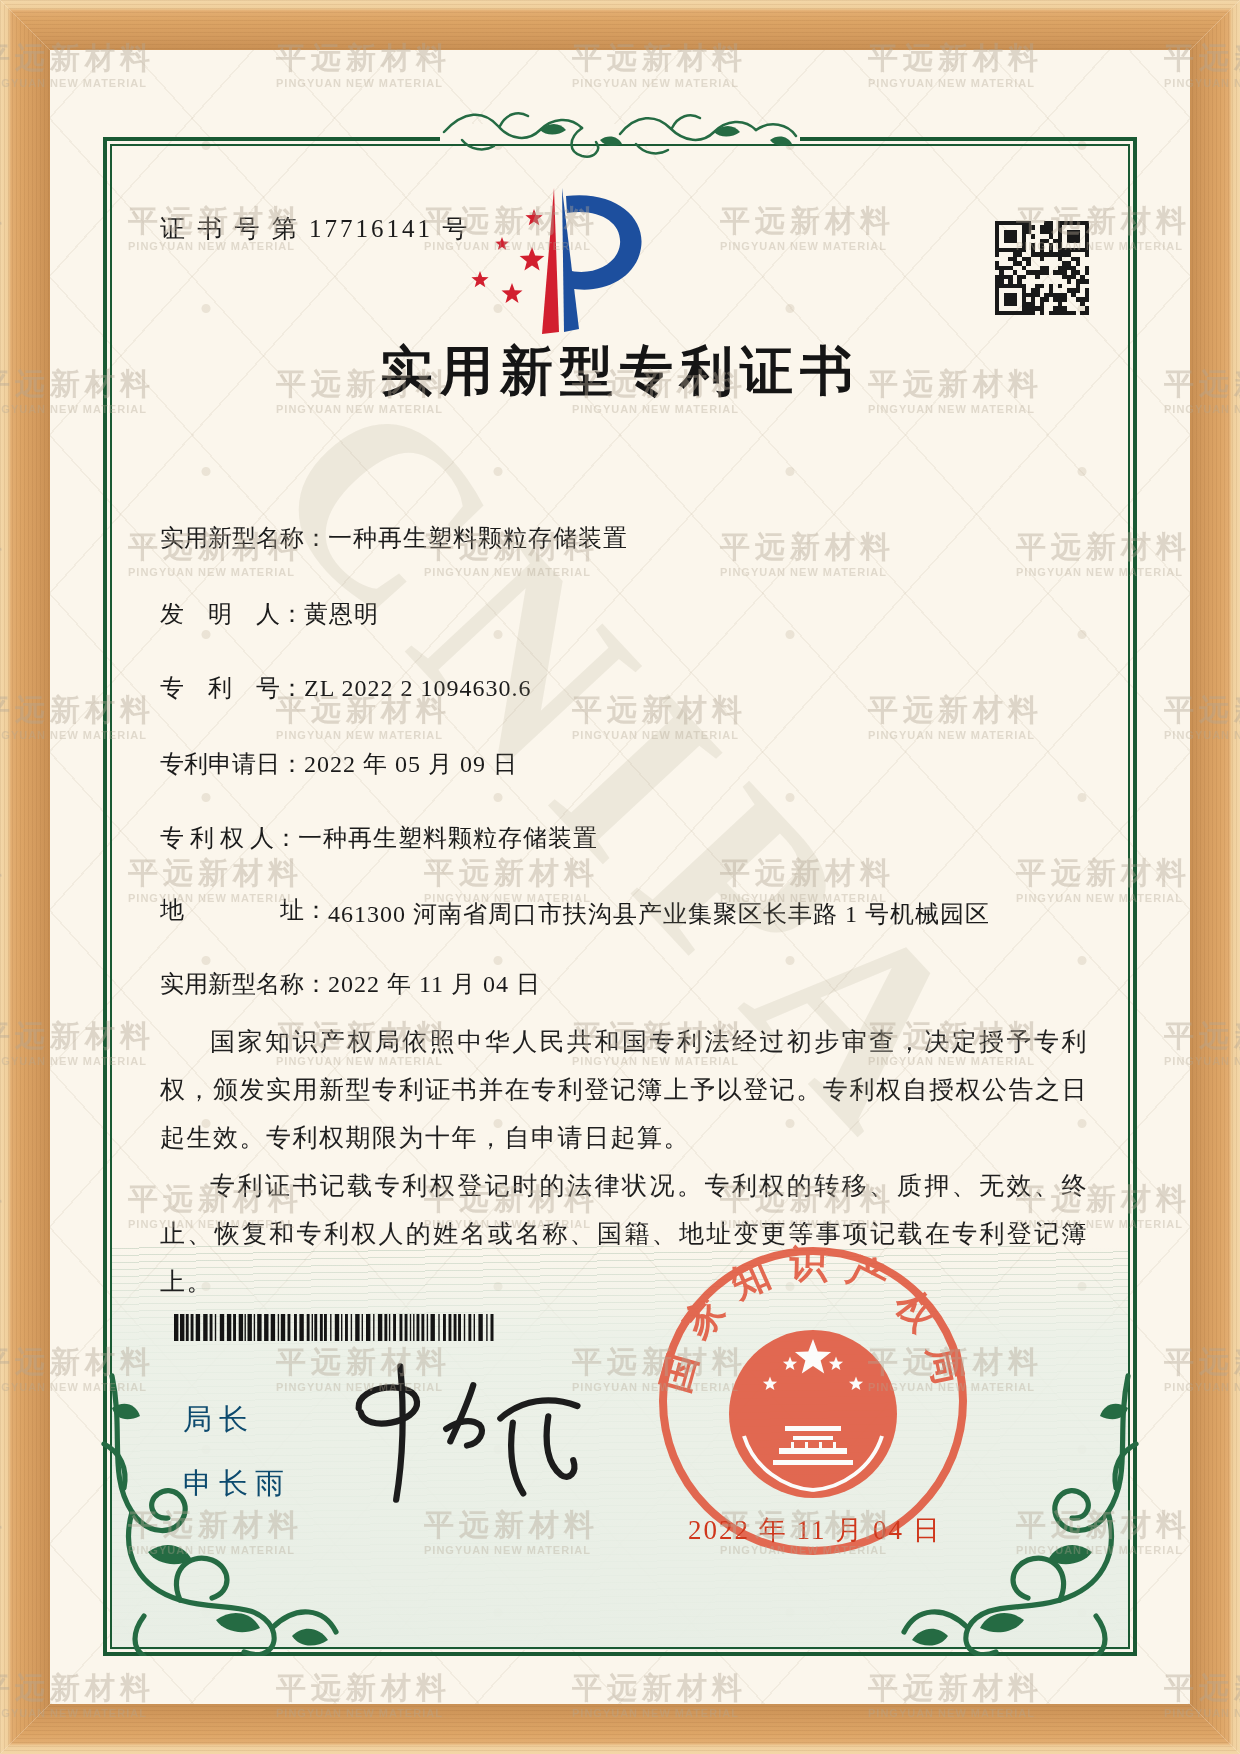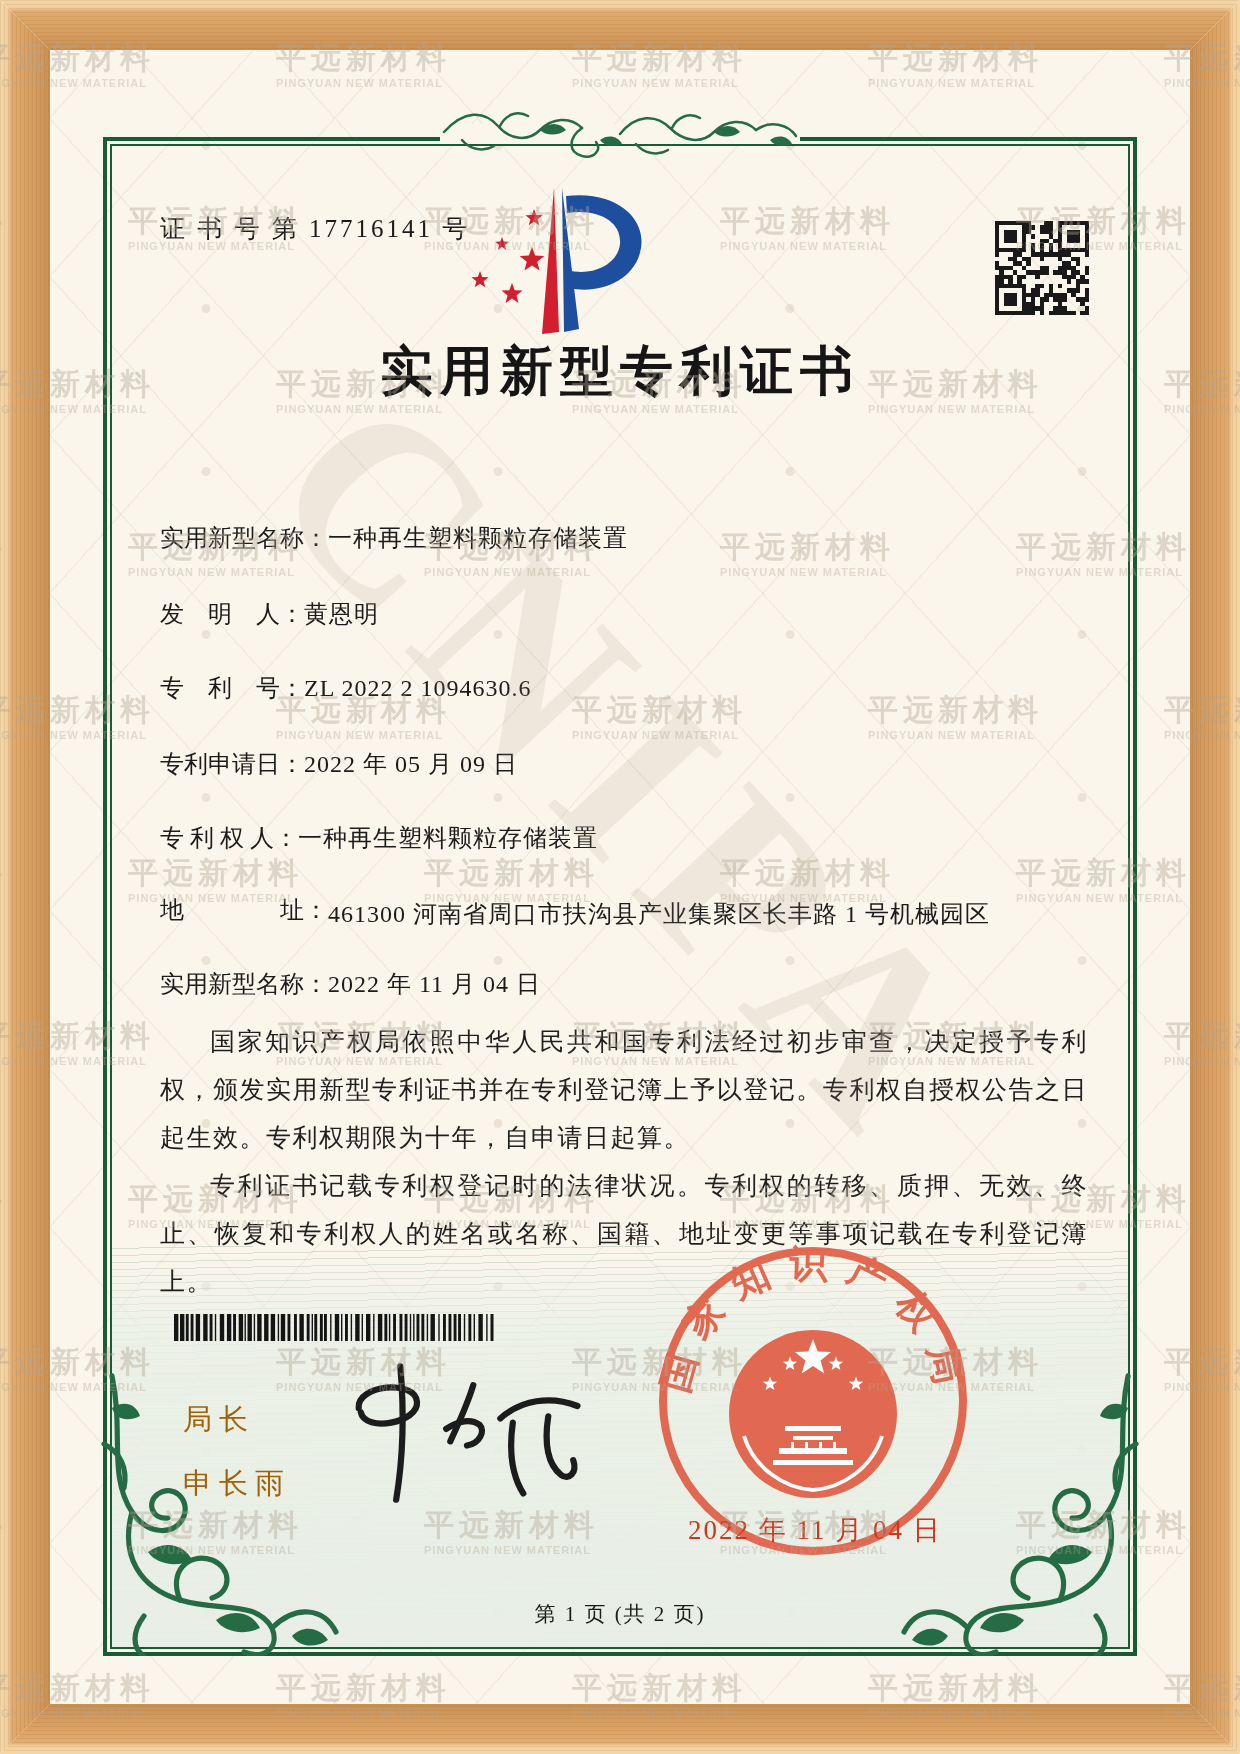--- a/index.html
+++ b/index.html
@@ -51,21 +51,21 @@
   .cert-no{left:160px;top:212px;font-size:25px;letter-spacing:3px;white-space:pre;}
   .title{left:0;top:336px;width:1240px;text-align:center;font-size:53px;font-weight:bold;letter-spacing:7px;color:#151515;}
   .frow{left:160px;width:930px;font-size:24px;white-space:nowrap;}
   .flabel{white-space:pre;}
   .fvalue{letter-spacing:1px;}
   .addr{white-space:normal;}
   .addr .fvalue{display:inline-block;width:700px;vertical-align:top;line-height:40px;letter-spacing:1px;}
   .grant-right{position:absolute;left:480px;top:0;white-space:pre;}
   .bodytext{left:160px;top:1018px;width:928px;}
   .bodytext p{margin:0;font-size:25px;line-height:48px;text-indent:2em;text-align:justify;letter-spacing:1.5px;color:#1f1f1f;}
-  .signer{left:183px;font-family:"Liberation Sans",sans-serif;font-size:29px;letter-spacing:7px;color:#a16207;}
+  .signer{left:183px;font-family:"Liberation Sans",sans-serif;font-size:29px;letter-spacing:7px;color:#0c4a6e;}
   .seal-date{left:688px;top:1512px;width:300px;font-size:27px;letter-spacing:2px;color:#cf371c;z-index:8;white-space:pre;}
   .page-footer{left:0;top:1600px;width:1240px;text-align:center;font-size:21px;letter-spacing:2px;white-space:pre;}
   .cont-note{left:0;top:1668px;width:1240px;text-align:center;font-size:21px;letter-spacing:5px;}
 
   .logo{position:absolute;left:450px;top:182px;width:210px;height:160px;z-index:6;}
   .qr{position:absolute;left:995px;top:221px;width:94px;height:94px;z-index:6;}
   .barcode{position:absolute;left:174px;top:1314px;width:320px;height:27px;z-index:6;}
   .signature{position:absolute;left:342px;top:1352px;width:250px;height:160px;z-index:7;}
   .seal{position:absolute;left:648px;top:1196px;width:330px;height:380px;z-index:7;}
 
@@ -553,21 +553,20 @@
       </g>
       <g fill="none" stroke="#ffffff" stroke-width="4">
         <path d="M96,240 C106,272 136,292 165,294"></path>
         <path d="M234,240 C224,272 194,292 165,294"></path>
       </g>
     </g>
   </svg>
 
   <div class="content seal-date" style="position:absolute">2022 年 11 月 04 日</div>
 
-  <div class="content page-footer" style="position:absolute">第 1 页 (共 2 页)</div>
 
   <div id="cnipa">CNIPA</div>
   <div id="wm-layer">
       <div class="wm" style="left: -20px; top: 38px;">
         <div class="wm-cn">平远新材料</div>
         <div class="wm-en">PINGYUAN NEW MATERIAL</div>
       </div>
       <div class="wm" style="left: 276px; top: 38px;">
         <div class="wm-cn">平远新材料</div>
         <div class="wm-en">PINGYUAN NEW MATERIAL</div>

